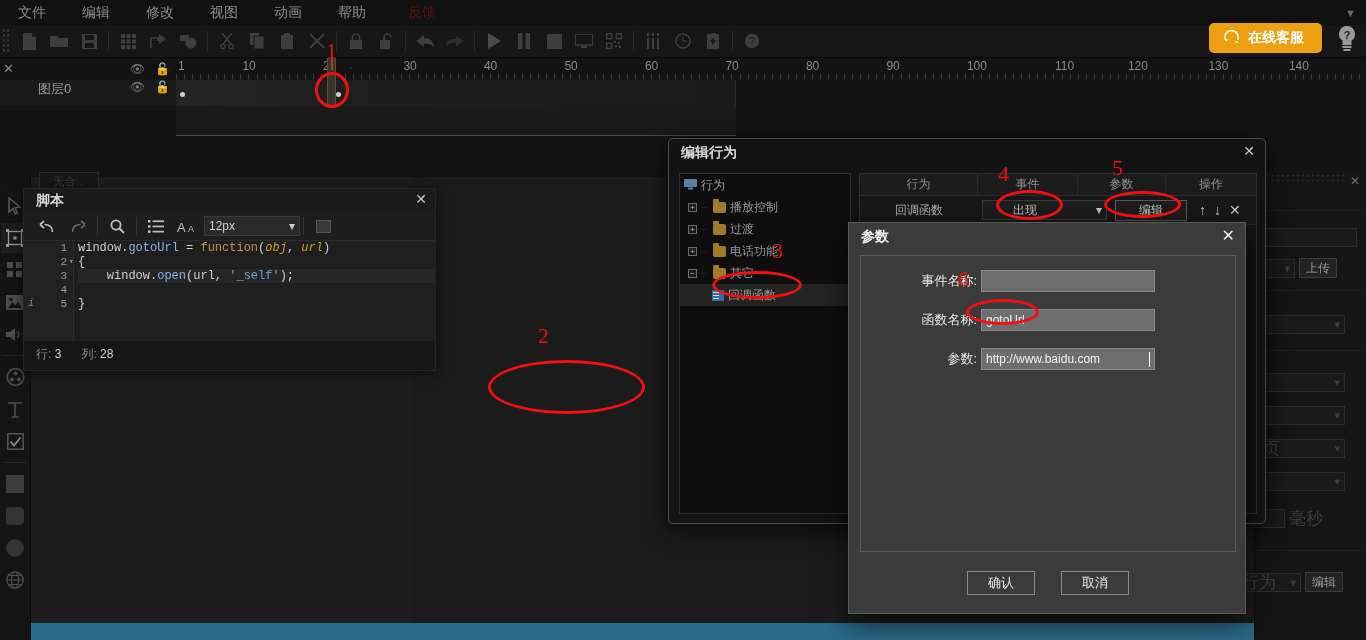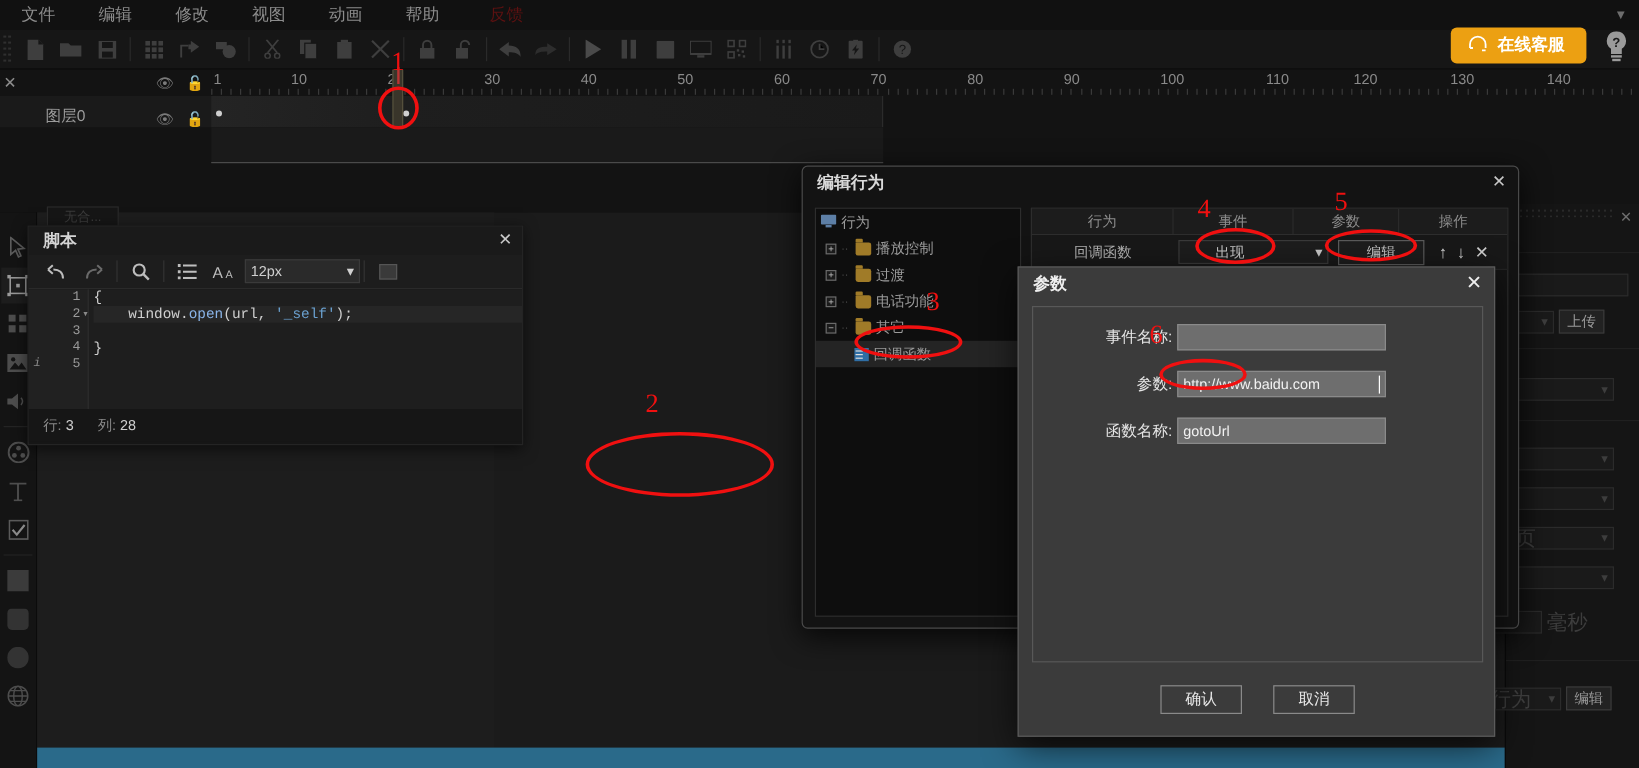--- a/index.html
+++ b/index.html
@@ -57,21 +57,21 @@
     background:#131313;
   }
   .tl-close{ position:absolute; left:3px; top:3px; font-size:13px; color:#8b8b8b; }
   .tl-layers-head{
     position:absolute; left:0; top:0; width:176px; height:22px;
     display:flex; align-items:center; justify-content:flex-end; gap:10px; padding-right:6px;
   }
   .tl-eye, .tl-lock{ color:#7b7b7b; font-size:12px; }
   .tl-layer-row{
     position:absolute; left:0; top:22px; width:176px; height:26px;
-    display:flex; align-items:flex-end; gap:10px; padding-right:6px;
+    display:flex; align-items:flex-start; gap:10px; padding-right:6px;
     background:#1a1a1a;
   }
   .tl-layer-name{ flex:1; padding-left:38px; font-size:13px; color:#9b9b9b;}
   .tl-ruler{
     position:absolute; left:176px; top:0; right:0; height:22px;
     background:#131313;
   }
   .tl-tick-num{ position:absolute; top:1px; font-size:12px; color:#8a8a8a;}
   .tl-minor{ position:absolute; top:16px; width:1px; height:5px; background:#3a3a3a;}
   .tl-track{
@@ -934,20 +934,21 @@
 
     <div class="code">
       <div class="gutter">
         <div class="gline"><span>1</span></div>
         <div class="gline"><span>2</span><span class="gfold">▾</span></div>
         <div class="gline"><span>3</span></div>
         <div class="gline"><span>4</span></div>
         <div class="gline"><span class="ginfo">i</span><span>5</span></div>
       </div>
       <div class="codelines">
+        <div class="cl"><span class="tok-plain">window.</span><span class="tok-prop">gotoUrl</span><span class="tok-plain"> = </span><span class="tok-kw">function</span><span class="tok-plain">(</span><span class="tok-param">obj</span><span class="tok-plain">, </span><span class="tok-param">url</span><span class="tok-plain">)</span></div>
         <div class="cl"><span class="tok-plain">{</span></div>
         <div class="cl hl"><span class="tok-plain">    window.</span><span class="tok-fn">open</span><span class="tok-plain">(url, </span><span class="tok-str">'_self'</span><span class="tok-plain">);</span></div>
         <div class="cl"><span class="tok-plain"> </span></div>
         <div class="cl"><span class="tok-plain">}</span></div>
       </div>
     </div>
 
     <div class="script-status">
       <span><span>行:</span> <b>3</b></span>
       <span><span>列:</span> <b>28</b></span>
@@ -1025,26 +1026,26 @@
 
   <div class="dlg-param">
     <div class="dlgp-title">参数</div>
     <div class="dlgp-close">✕</div>
     <div class="dlgp-body">
       <div class="pf-row">
         <div class="pf-label">事件名称:</div>
         <div class="pf-input"></div>
       </div>
       <div class="pf-row">
+        <div class="pf-label">函数名称:</div>
+        <div class="pf-input">gotoUrl</div>
+      </div>
+      <div class="pf-row">
         <div class="pf-label">参数:</div>
         <div class="pf-input caret">http://www.baidu.com</div>
-      </div>
-      <div class="pf-row">
-        <div class="pf-label">函数名称:</div>
-        <div class="pf-input">gotoUrl</div>
       </div>
     </div>
     <div class="dlgp-btns">
       <div class="pbtn">确认</div>
       <div class="pbtn">取消</div>
     </div>
   </div>
 
   <div class="ann-ell" style="left:315px; top:72px; width:34px; height:36px;"></div>
   <div class="ann-num" style="left:326px; top:40px;">1</div>

